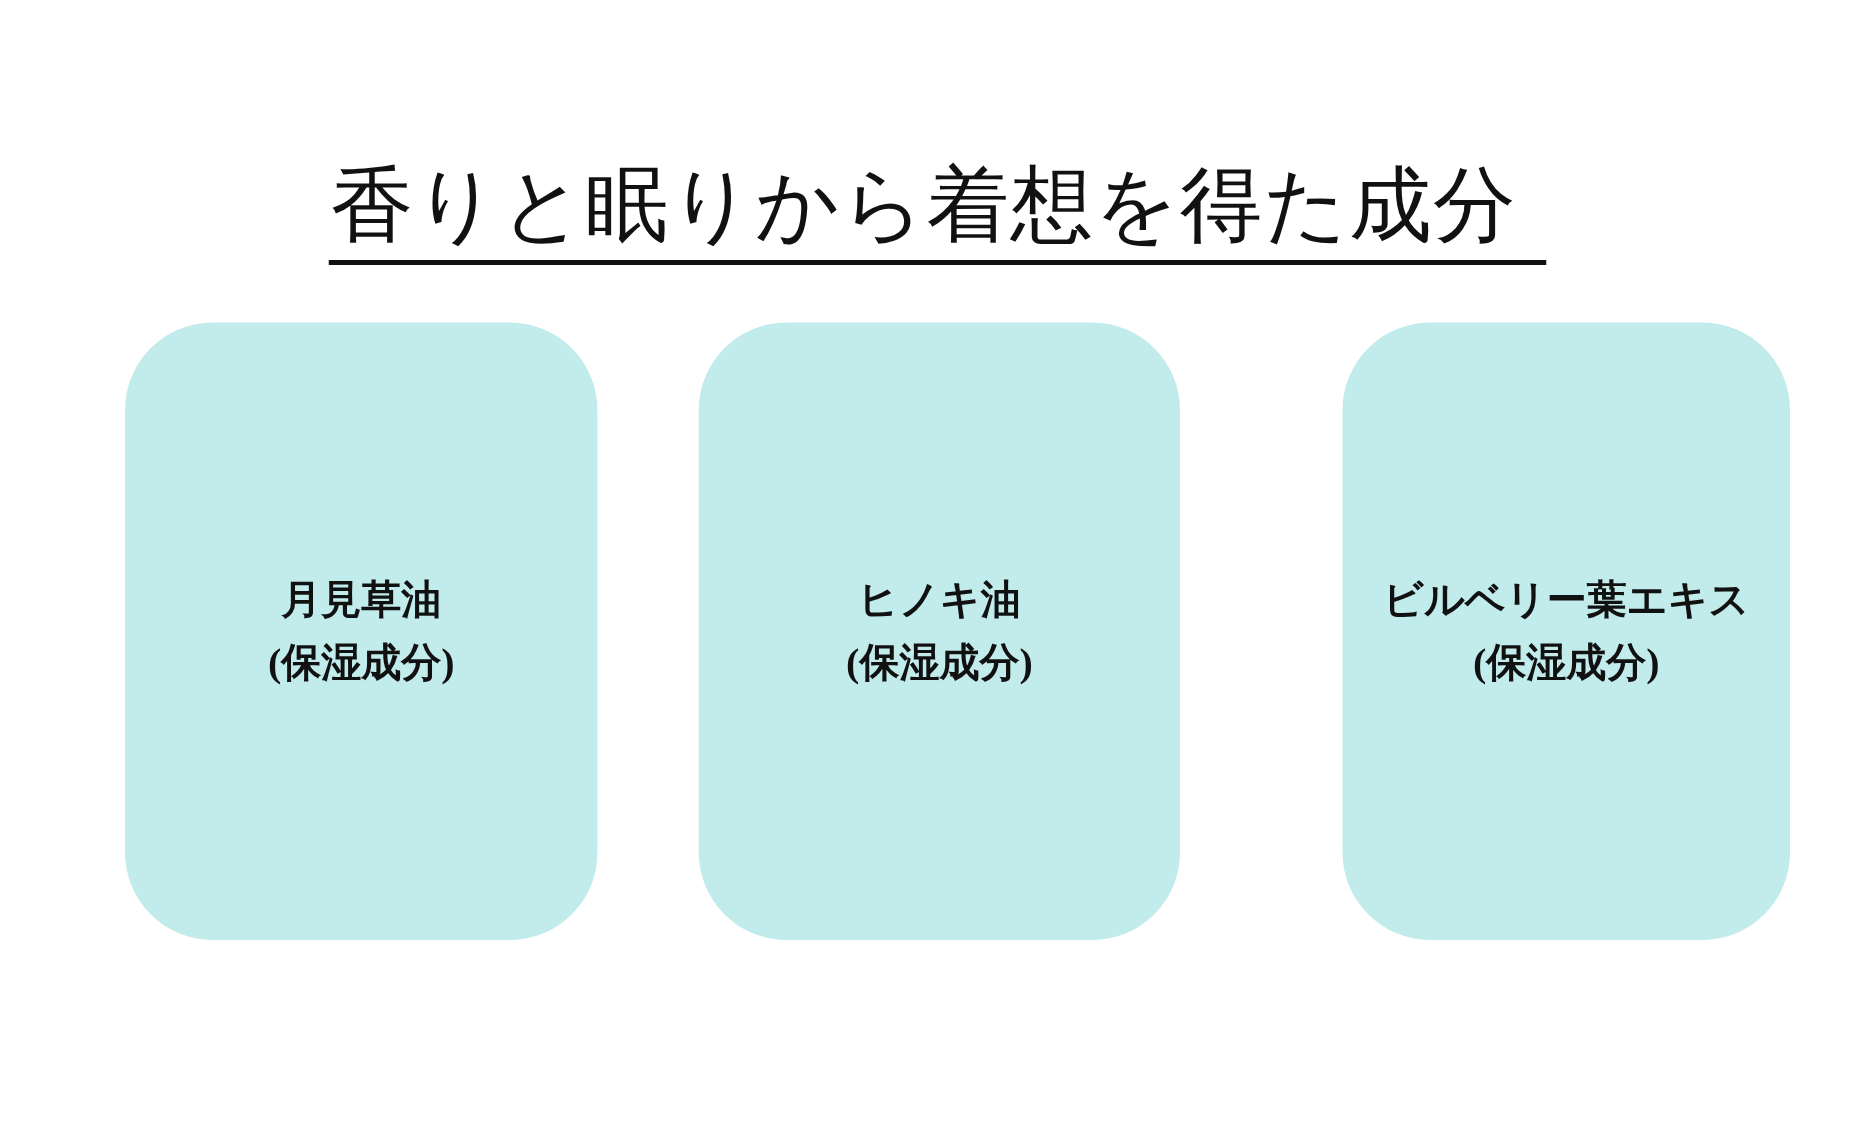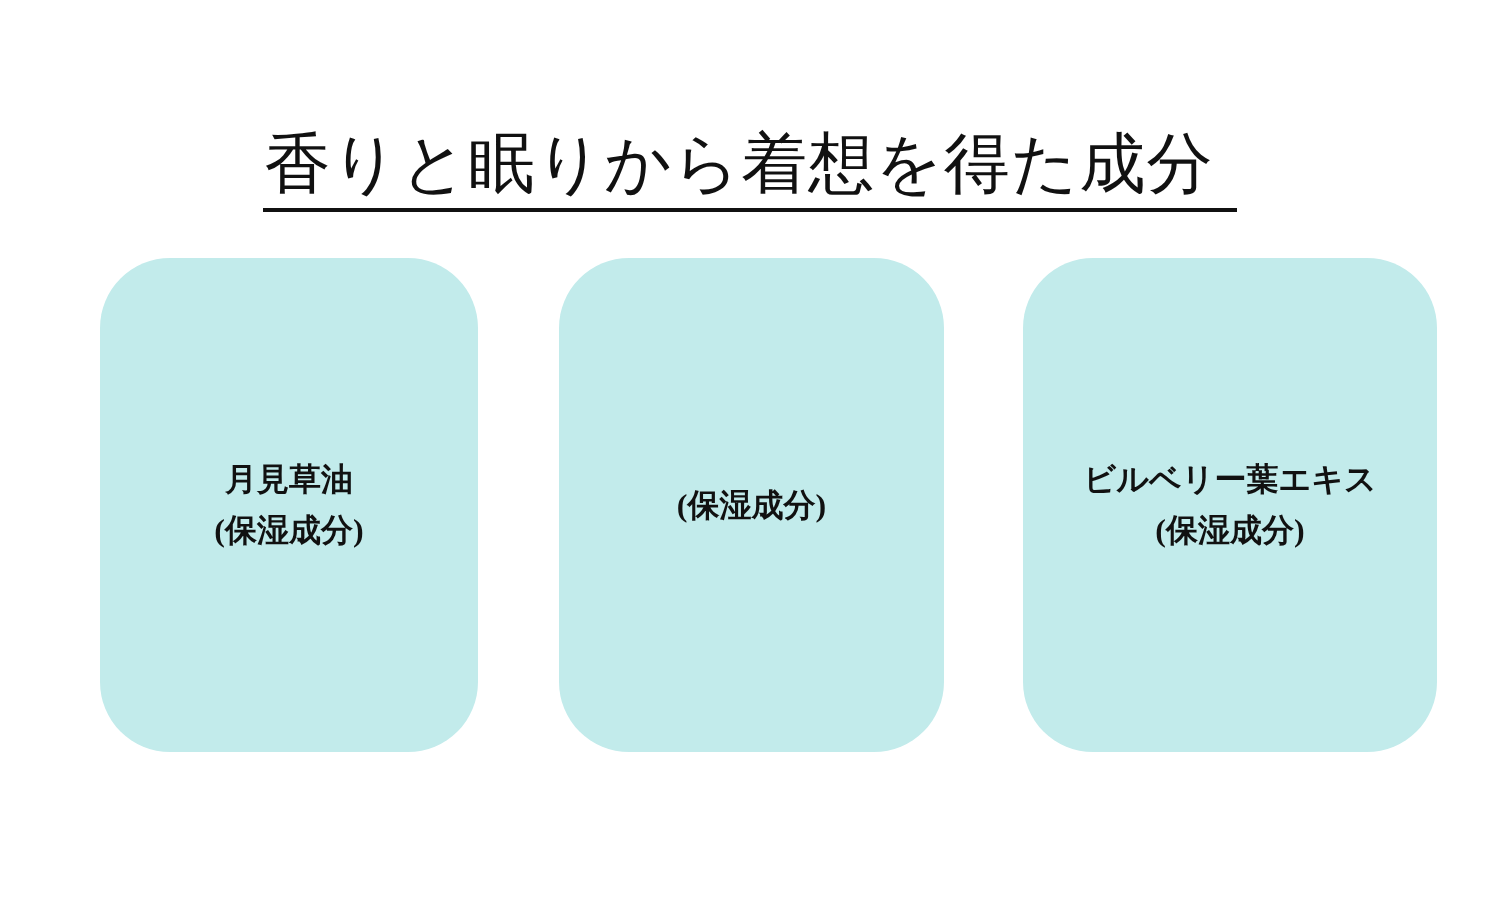--- a/index.html
+++ b/index.html
@@ -40,21 +40,21 @@
     background: var(--card-bg, #C2EBEB);
     border-radius: 70px;
     display: flex;
     flex-direction: column;
     align-items: center;
     justify-content: center;
     text-align: center;
   }
   .card-1 { left: 100px;  width: 378px; }
   .card-2 { left: 559px;  width: 385px; }
-  .card-3 { left: 1023px; width: 414px; }
+  .card-3 { left: 1074px; width: 358px; }
   .card-name, .card-note {
     font-family: Liberation Serif, serif;
     font-weight: 700;
     font-size: 32px;
     line-height: 1.58;
     color: var(--text, #111111);
     white-space: nowrap;
     text-align: center;
   }
 </style>
@@ -64,19 +64,20 @@
 <div class="title-wrap">
   <span class="title">香りと眠りから着想を得た成分</span>
 </div>
 
 <div class="card card-1">
   <div class="card-name">月見草油</div>
   <div class="card-note">(保湿成分)</div>
 </div>
 
 <div class="card card-2">
+  <div class="card-name">ヒノキ油</div>
   <div class="card-note">(保湿成分)</div>
 </div>
 
 <div class="card card-3">
   <div class="card-name">ビルベリー葉エキス</div>
   <div class="card-note">(保湿成分)</div>
 </div>
 
 </body></html>

